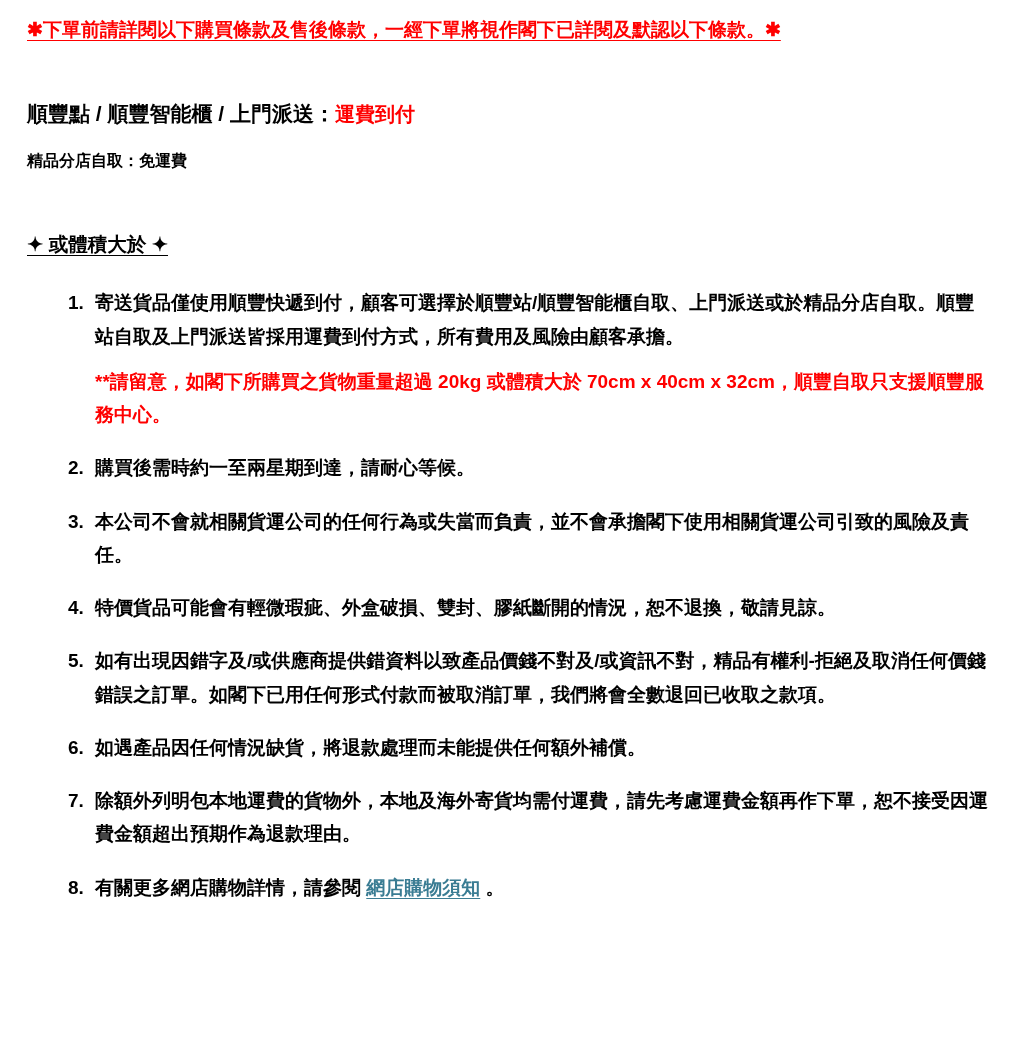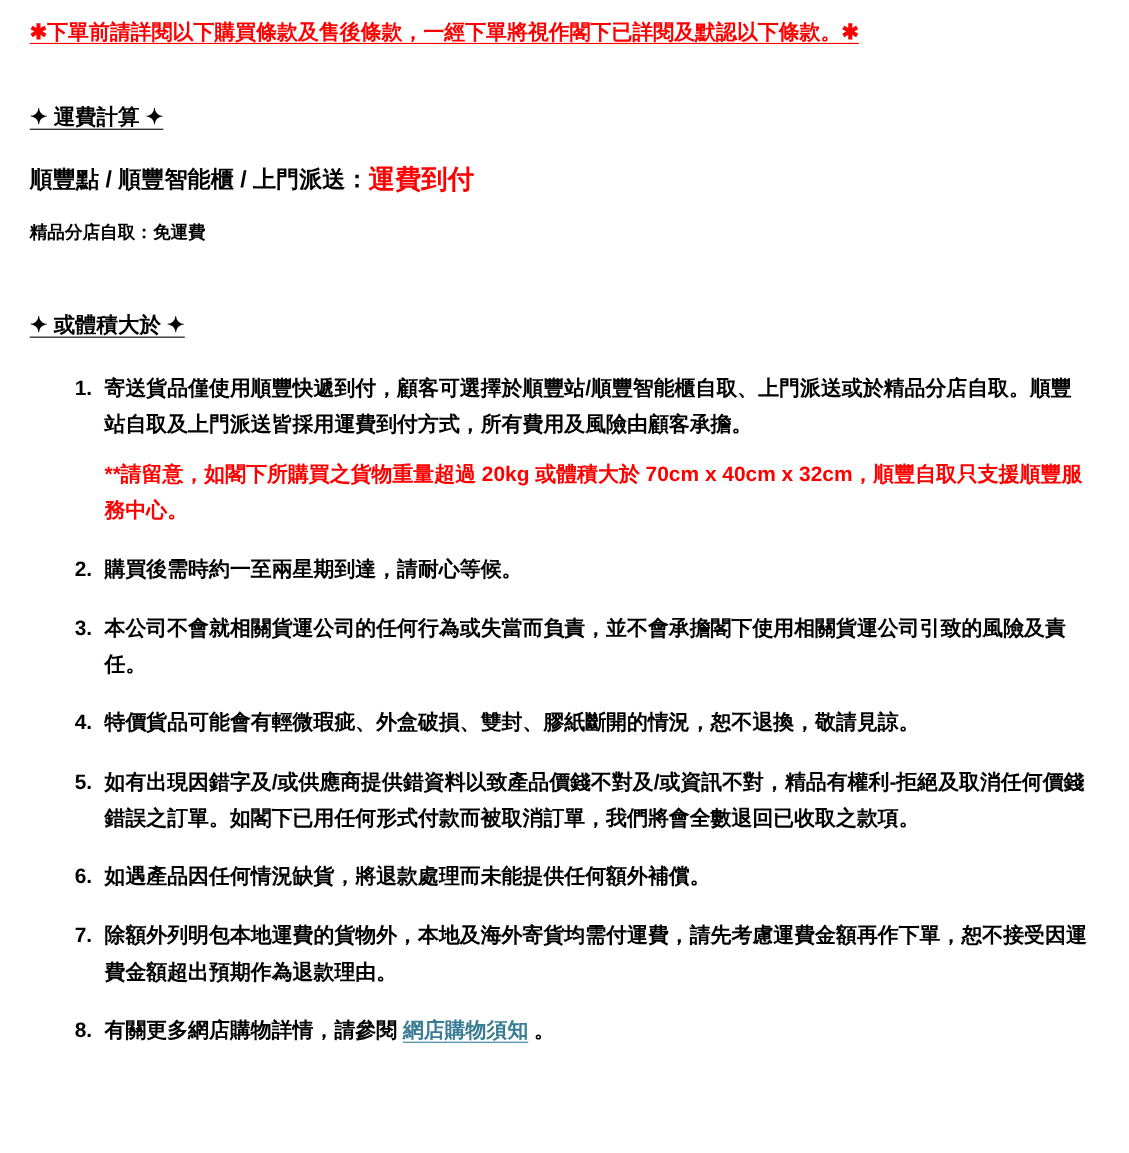--- a/index.html
+++ b/index.html
@@ -31,21 +31,21 @@
   }
 
   .shipping-line {
     line-height: 40px;
     margin-bottom: 16px;
     white-space: nowrap;
   }
   .shipping-line .label { font-size: 21px; vertical-align: middle; }
   .shipping-line .highlight {
     color: var(--alert-red, #ff0000);
-    font-size: 24px;
+    font-size: 20px;
     vertical-align: middle;
   }
   .pickup-line {
     font-size: 16px;
     line-height: 1.5;
     margin-bottom: 58px;
   }
 
   .terms-heading-gap { margin-bottom: 28px; }
 
@@ -76,21 +76,20 @@
     margin-top: 48px;
   }
 </style>
 </head>
 <body>
 
 <div class="page">
 
   <p class="notice">✱下單前請詳閱以下購買條款及售後條款，一經下單將視作閣下已詳閱及默認以下條款。✱</p>
 
-  <h3 class="section-heading">✦ 運費計算 ✦</h3>
 
   <p class="shipping-line">
     <span class="label">順豐點 / 順豐智能櫃 / 上門派送：</span><span class="highlight">運費到付</span>
   </p>
 
   <p class="pickup-line">精品分店自取：免運費</p>
 
   <h3 class="section-heading terms-heading-gap">✦ 或體積大於 ✦</h3>
 
   <ol class="terms-list">

